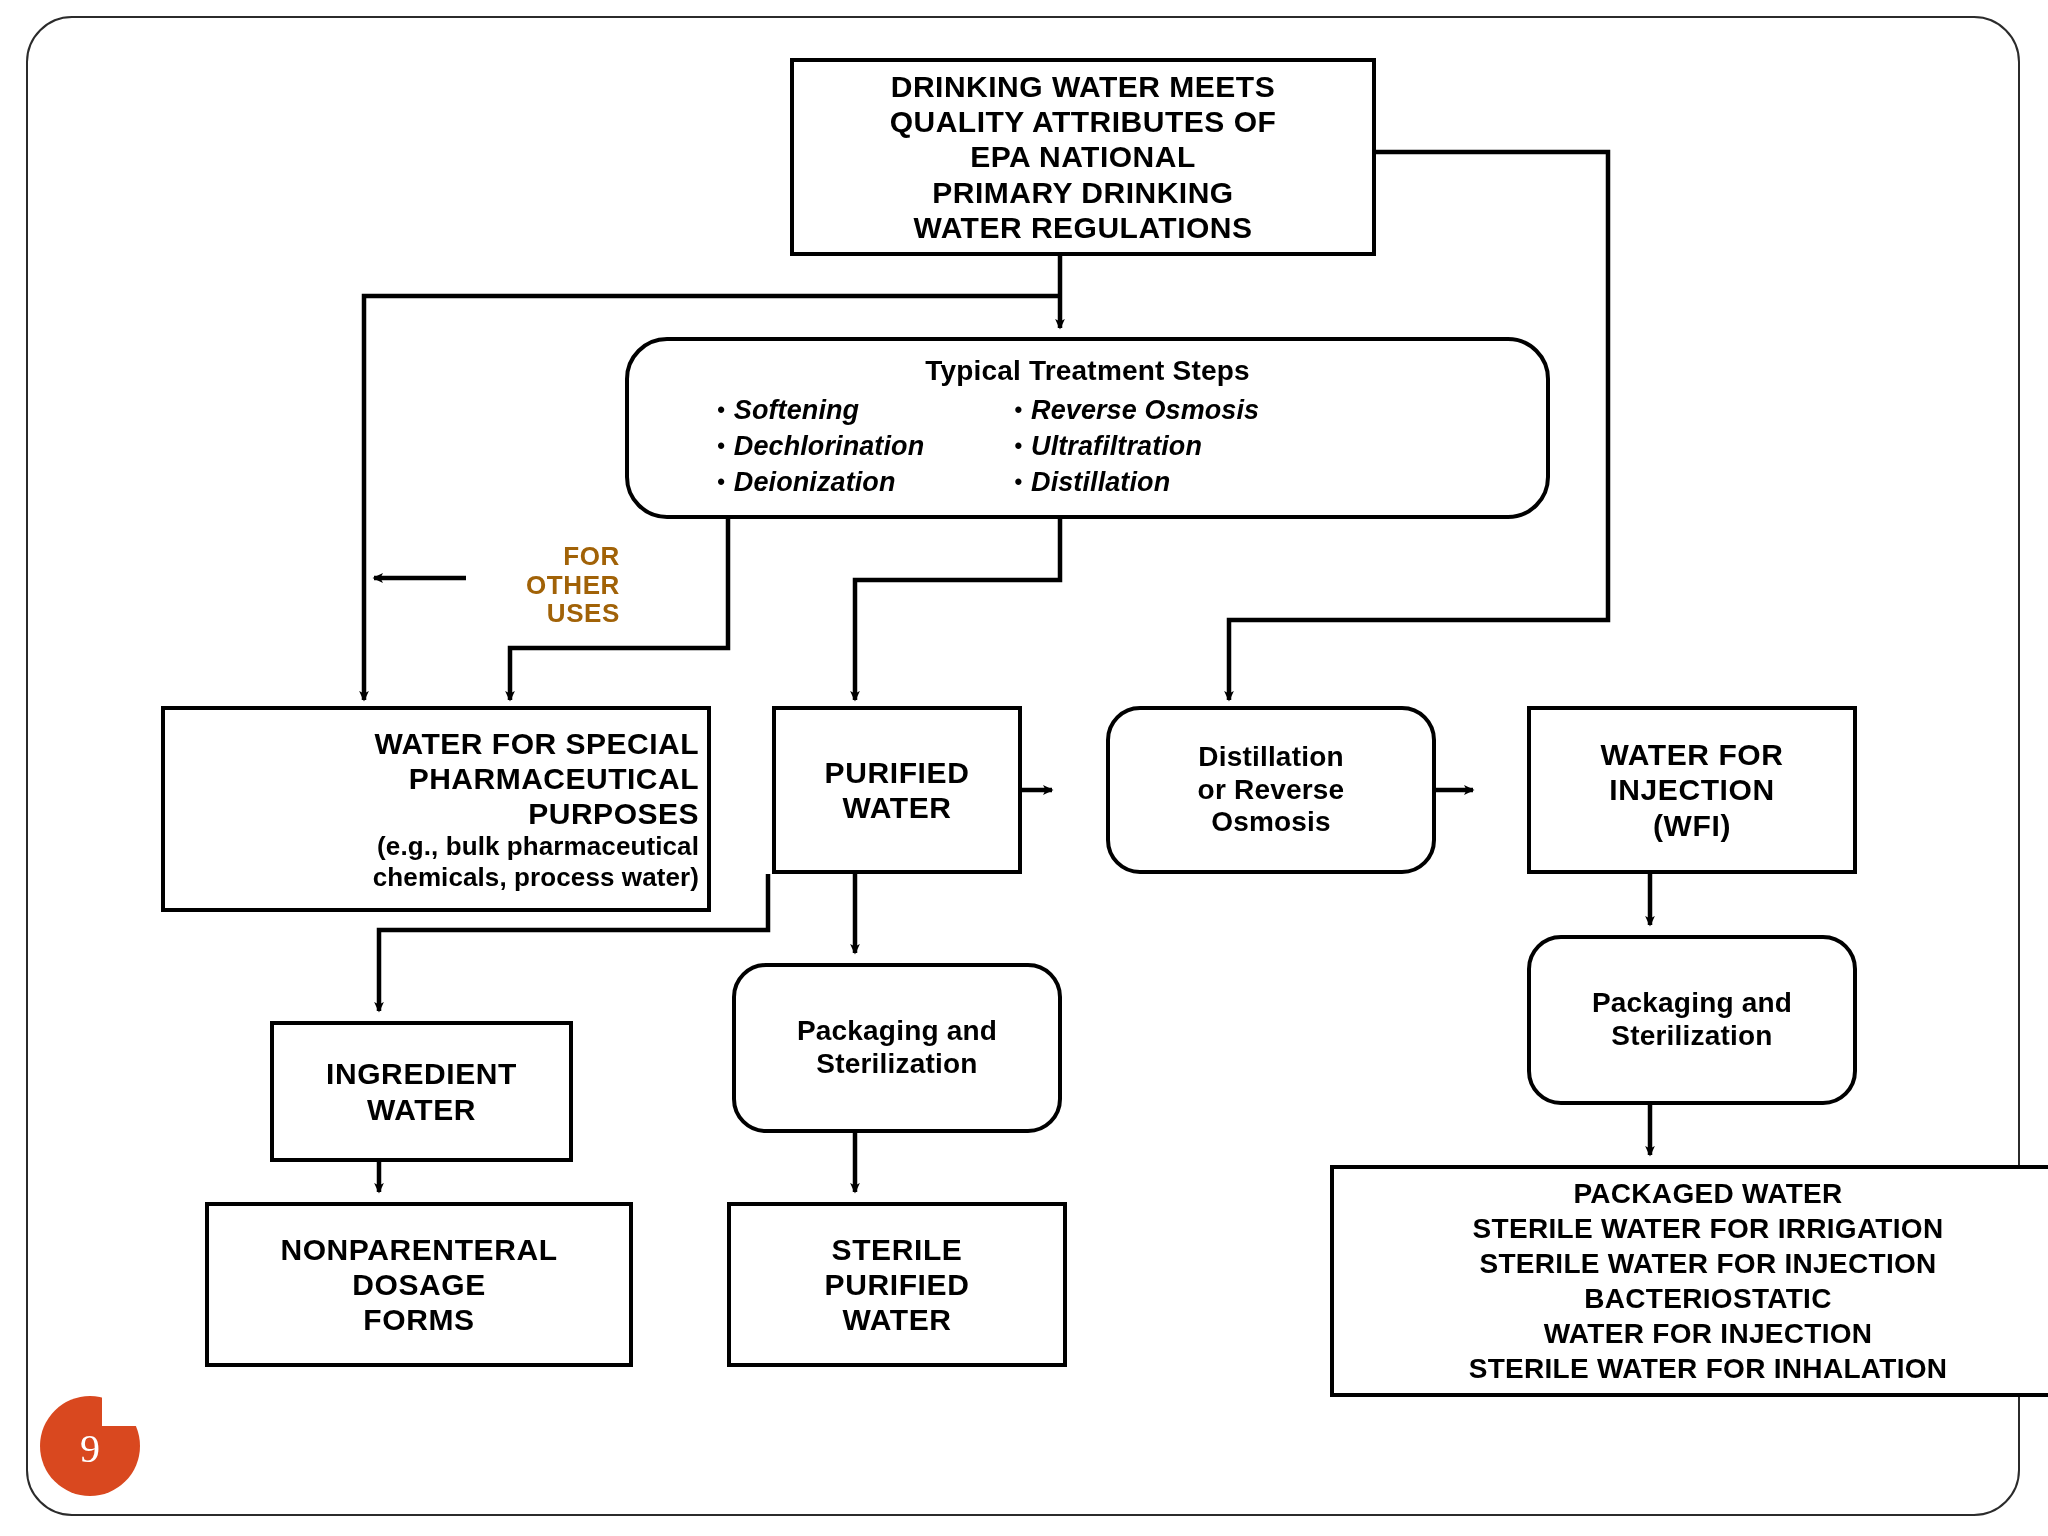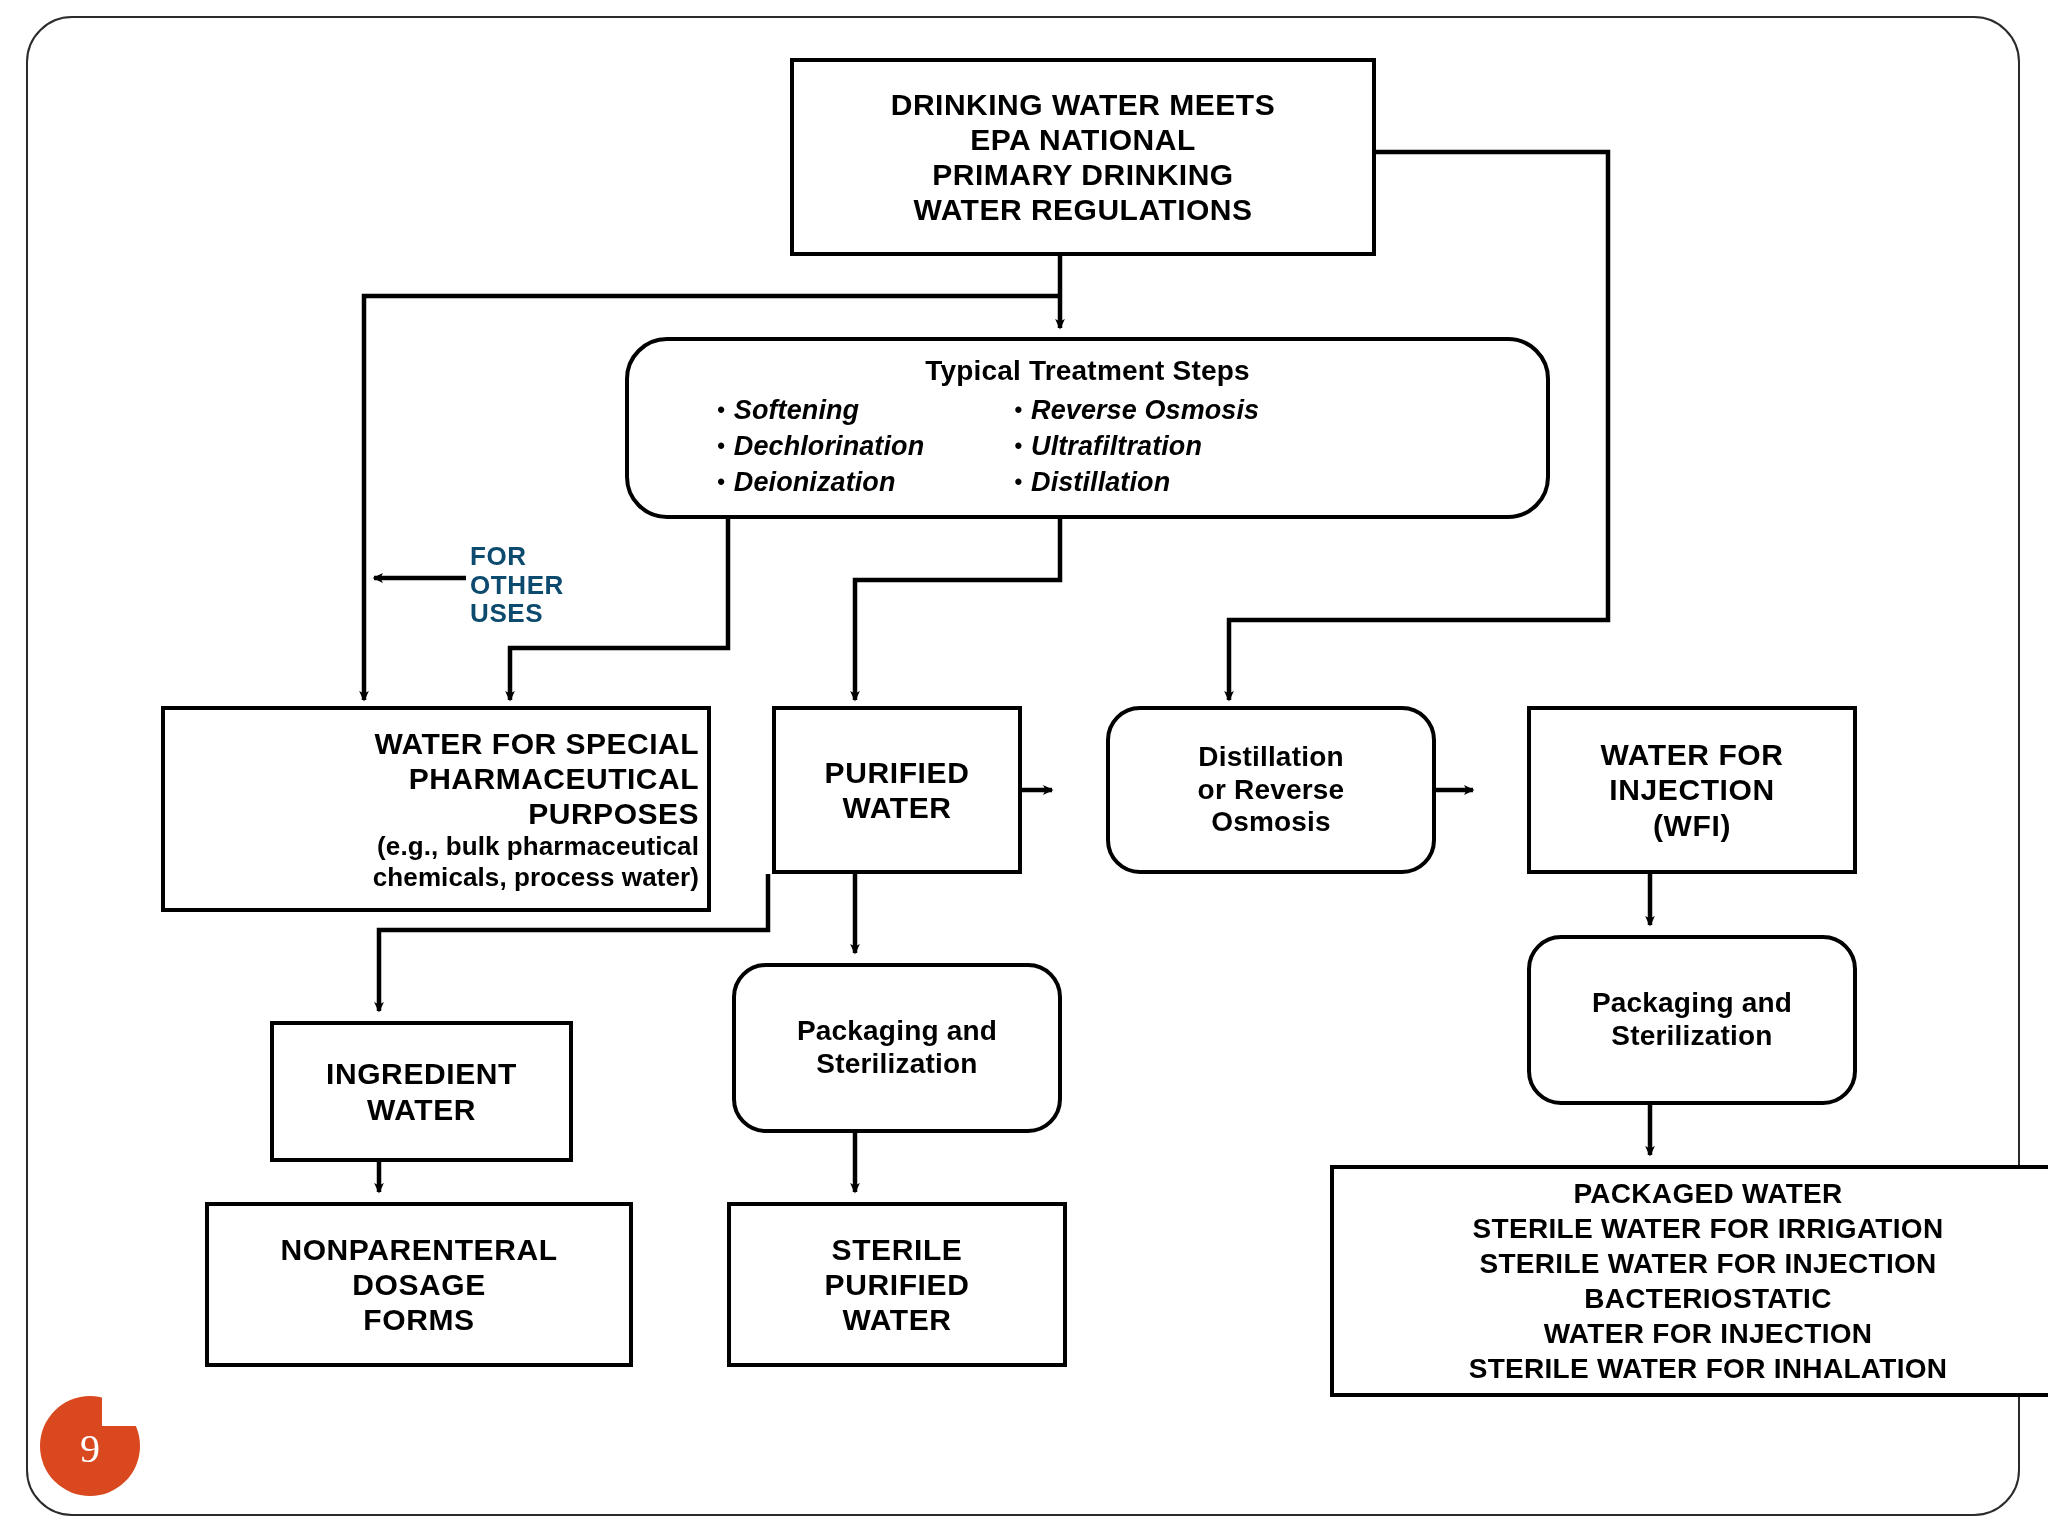--- a/index.html
+++ b/index.html
@@ -186,26 +186,26 @@
     z-index: 2;
     pointer-events: none;
   }
 
   
   #lbl-other-uses {
     position: absolute;
     left: 470px;
     top: 542px;
     width: 150px;
-    text-align: left;
+    text-align: right;
     font-size: 26px;
     font-weight: bold;
     line-height: 1.1;
     letter-spacing: 0.6px;
-    color: #0c4a6e;
+    color: #a16207;
     z-index: 5;
   }
   #lbl-other-uses .ln { display: block; }
 
   
   #page-badge {
     position: absolute;
     left: 40px;
     top: 1396px;
     width: 100px;
@@ -276,20 +276,21 @@
         <path d="M855,1133 L855,1192" marker-end="url(#arrowhead)"></path>
 
         <path d="M1650,1105 L1650,1155" marker-end="url(#arrowhead)"></path>
 
         <path d="M379,1134 L379,1192" marker-end="url(#arrowhead)"></path>
       </g>
     </svg>
 
     <div class="node caps" id="n-drinking">
       <span class="ln">DRINKING WATER MEETS</span>
+      <span class="ln">QUALITY ATTRIBUTES OF</span>
       <span class="ln">EPA NATIONAL</span>
       <span class="ln">PRIMARY DRINKING</span>
       <span class="ln">WATER REGULATIONS</span>
     </div>
 
     <div class="node" id="n-treatment">
       <div class="tt-title">Typical Treatment Steps</div>
       <div class="tt-cols">
         <div class="tt-col">
           <div class="tt-item">Softening</div>

